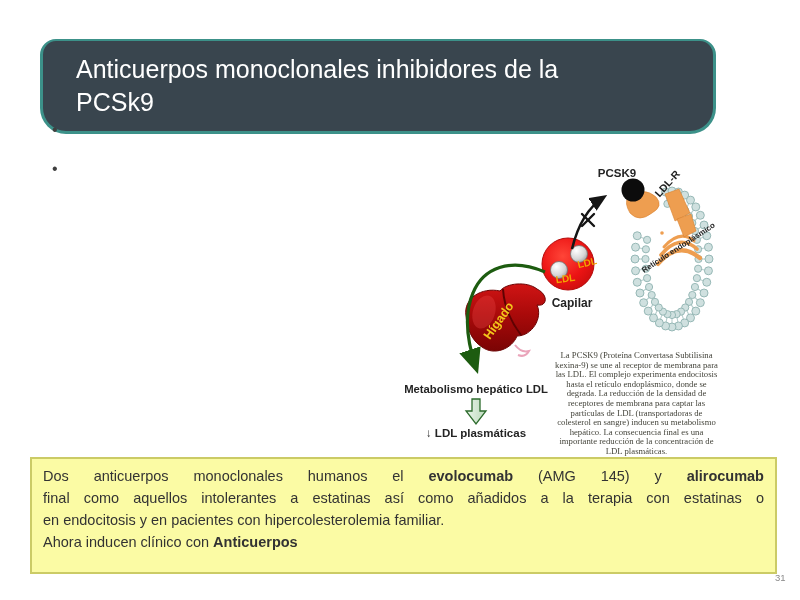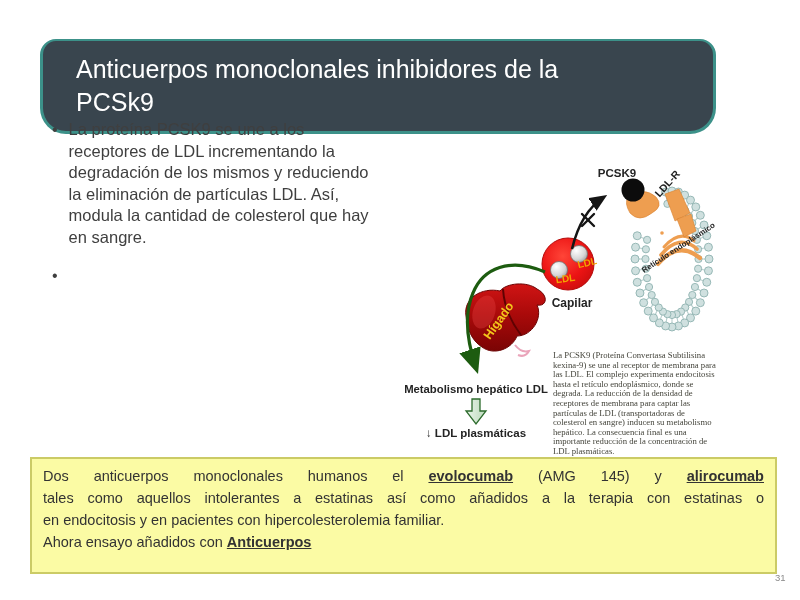--- a/index.html
+++ b/index.html
@@ -19,49 +19,48 @@
   .bullets{position:absolute;left:52px;top:119px;width:372px;}
   .bullet{display:flex;gap:11px;margin:0 0 17px 0;}
   .bullet .dot{font-size:16px;line-height:21.5px;color:var(--body-text);}
   .bullet p{margin:0;width:300px;font-size:16.5px;line-height:21.5px;color:var(--body-text);}
   
   svg.diagram{position:absolute;left:0;top:0;width:800px;height:600px;}
   .svglabel{font-family:"Liberation Sans","DejaVu Sans",sans-serif;font-weight:bold;fill:#242424;}
   .caption{
     position:absolute;left:553px;top:351px;width:167px;
     font-family:"Liberation Serif","DejaVu Serif",serif;
-    font-size:8.7px;line-height:9.6px;color:#45453c;text-align:left;
+    font-size:8.7px;line-height:9.6px;color:#45453c;text-align:center;
   }
   
   .note{
     position:absolute;left:30px;top:457px;width:747px;height:117px;box-sizing:border-box;
     background:var(--note-bg);border:2px solid var(--note-border);
     padding:6px 11px;font-size:14.5px;line-height:22px;color:#333333;
   }
   .note .just{text-align:justify;text-align-last:justify;}
-  .b{font-weight:bold;text-decoration:underline;}
+  .b{font-weight:bold;}
   
   .pagenum{position:absolute;left:775px;top:572px;font-size:9.5px;color:var(--page-number);}
 </style>
 </head>
 <body>
 
 <div class="slide">
 
   <div class="header">
     <div class="title">
       <div>Anticuerpos monoclonales inhibidores de la</div>
       <div>PCSk9</div>
     </div>
   </div>
 
   <div class="bullets">
     <div class="bullet">
       <span class="dot">•</span>
-      <p>La proteína PCSK9 se une a los receptores de LDL incrementando la degradación de los mismos y reduciendo la eliminación de partículas LDL. Así, modula la cantidad de colesterol que hay en sangre.</p>
     </div>
     <div class="bullet">
       <span class="dot">•</span>
     </div>
   </div>
 
   <svg class="diagram" viewBox="0 0 800 600">
     <defs>
       <radialGradient id="capGrad" cx="0.4" cy="0.35" r="0.8">
         <stop offset="0%" stop-color="#ff4538"></stop>
@@ -233,19 +232,19 @@
 
     <text class="svglabel" x="476" y="393" text-anchor="middle" font-size="11.3">Metabolismo hepático LDL</text>
     <polygon points="472,399 480,399 480,411 486,411 476,424 466,411 472,411" fill="url(#hollowGrad)" stroke="#2c6b2c" stroke-width="1.3"></polygon>
     <text class="svglabel" x="476" y="437" text-anchor="middle" font-size="11.5">↓ LDL plasmáticas</text>
   </svg>
 
   <div class="caption">La PCSK9 (Proteína Convertasa Subtilisina kexina-9) se une al receptor de membrana para las LDL. El complejo experimenta endocitosis hasta el retículo endoplásmico, donde se degrada. La reducción de la densidad de receptores de membrana para captar las partículas de LDL (transportadoras de colesterol en sangre) inducen su metabolismo hepático. La consecuencia final es una importante reducción de la concentración de LDL plasmáticas.</div>
 
   <div class="note">
       <div class="line just"><span>Dos anticuerpos monoclonales humanos el </span><span class="b">evolocumab</span><span> (AMG 145) y </span><span class="b">alirocumab</span></div>
-      <div class="line just"><span>tales como aquellos intolerantes a estatinas así como añadidos a la terapia con estatinas o</span></div>
+      <div class="line just"><span>final como aquellos intolerantes a estatinas así como añadidos a la terapia con estatinas o</span></div>
       <div class="line"><span>en endocitosis y en pacientes con hipercolesterolemia familiar.</span></div>
-      <div class="line"><span>Ahora ensayo añadidos con </span><span class="b">Anticuerpos</span></div>
+      <div class="line"><span>Ahora inducen clínico con </span><span class="b">Anticuerpos</span></div>
     </div>
 
   <div class="pagenum">31</div>
 </div>
 
 </body></html>

